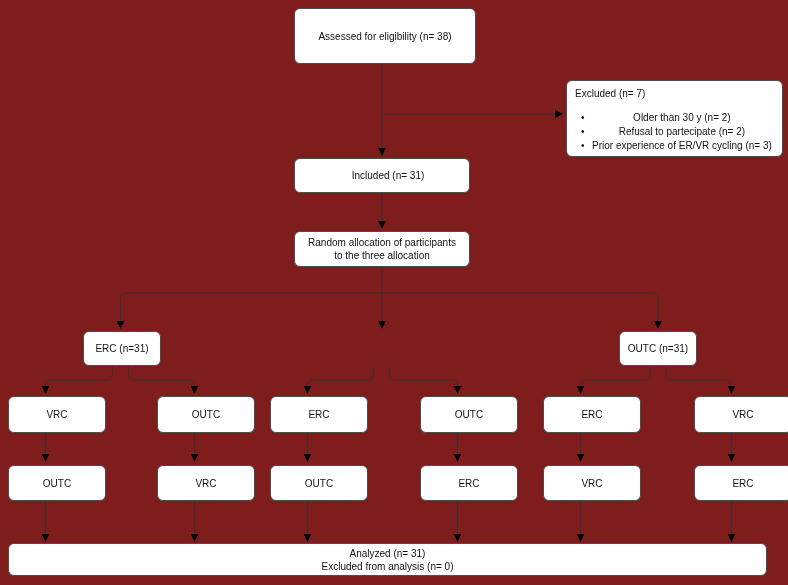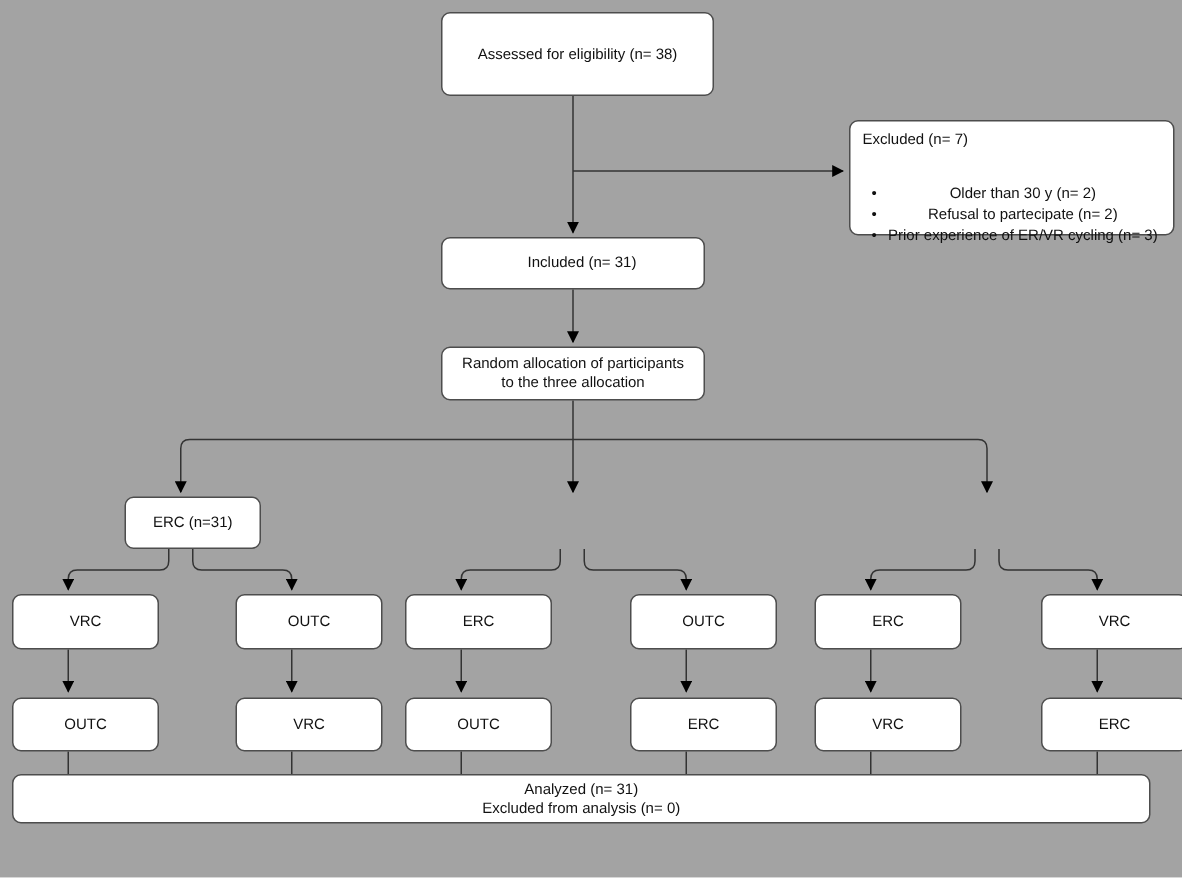--- a/index.html
+++ b/index.html
@@ -1,20 +1,20 @@
 <!DOCTYPE html>
 <html><head>
 <meta charset="utf-8">
 <style>
   html, body { margin: 0; padding: 0; background: #ffffff; }
   .canvas {
     position: relative;
     width: 788px;
     height: 585px;
-    background: #a3a3a3;
+    background: #7f1d1d;
     font-family: "Liberation Sans", sans-serif;
     color: #111111;
     overflow: hidden;
   }
   .connector-layer {
     position: absolute;
     left: 0; top: 0;
     width: 788px; height: 585px;
     pointer-events: none;
   }
@@ -32,21 +32,20 @@
     font-size: 10px;
     line-height: 1.3;
     color: #111111;
   }
   .small { width: 98px; height: 37px; }
   .excluded-box {
     align-items: flex-start;
     justify-content: flex-start;
     text-align: left;
     padding: 6px 8px;
-    gap: 12px;
   }
   .excluded-box ul {
     margin: 11px 0 0 6px;
     padding: 0;
     list-style: none;
   }
   .excluded-box li {
     padding-left: 11px;
     position: relative;
     margin-bottom: 1px;
@@ -122,22 +121,25 @@
 
   <div class="box" style="left:294px; top:158px; width:176px; height:35px;padding-left:12px;">
     <span>Included (n= 31)</span>
   </div>
 
   <div class="box" style="left:294px; top:231px; width:176px; height:36px;">
     <span>Random allocation of participants</span>
     <span>to the three allocation</span>
   </div>
 
-  <div class="box" style="left:83px; top:331px; width:91px; height:35px;">
+  <div class="box" style="left:83px; top:331px; width:78px; height:35px;">
     <span>ERC (n=31)</span>
+  </div>
+  <div class="box" style="left:619px; top:331px; width:78px; height:35px;">
+    <span>OUTC (n=31)</span>
   </div>
 
   <div class="box small" style="left:8px; top:396px;">
     <span>VRC</span>
   </div>
   <div class="box small" style="left:157px; top:396px;">
     <span>OUTC</span>
   </div>
   <div class="box small" style="left:270px; top:396px;">
     <span>ERC</span>
@@ -164,18 +166,18 @@
   <div class="box small" style="left:420px; top:465px; height:36px;">
     <span>ERC</span>
   </div>
   <div class="box small" style="left:543px; top:465px; height:36px;">
     <span>VRC</span>
   </div>
   <div class="box small" style="left:694px; top:465px; height:36px;">
     <span>ERC</span>
   </div>
 
-  <div class="box" style="left:8px; top:516px; width:759px; height:33px;">
+  <div class="box" style="left:8px; top:543px; width:759px; height:33px;">
     <span>Analyzed (n= 31)</span>
     <span>Excluded from analysis (n= 0)</span>
   </div>
 
 </div>
 
 </body></html>

